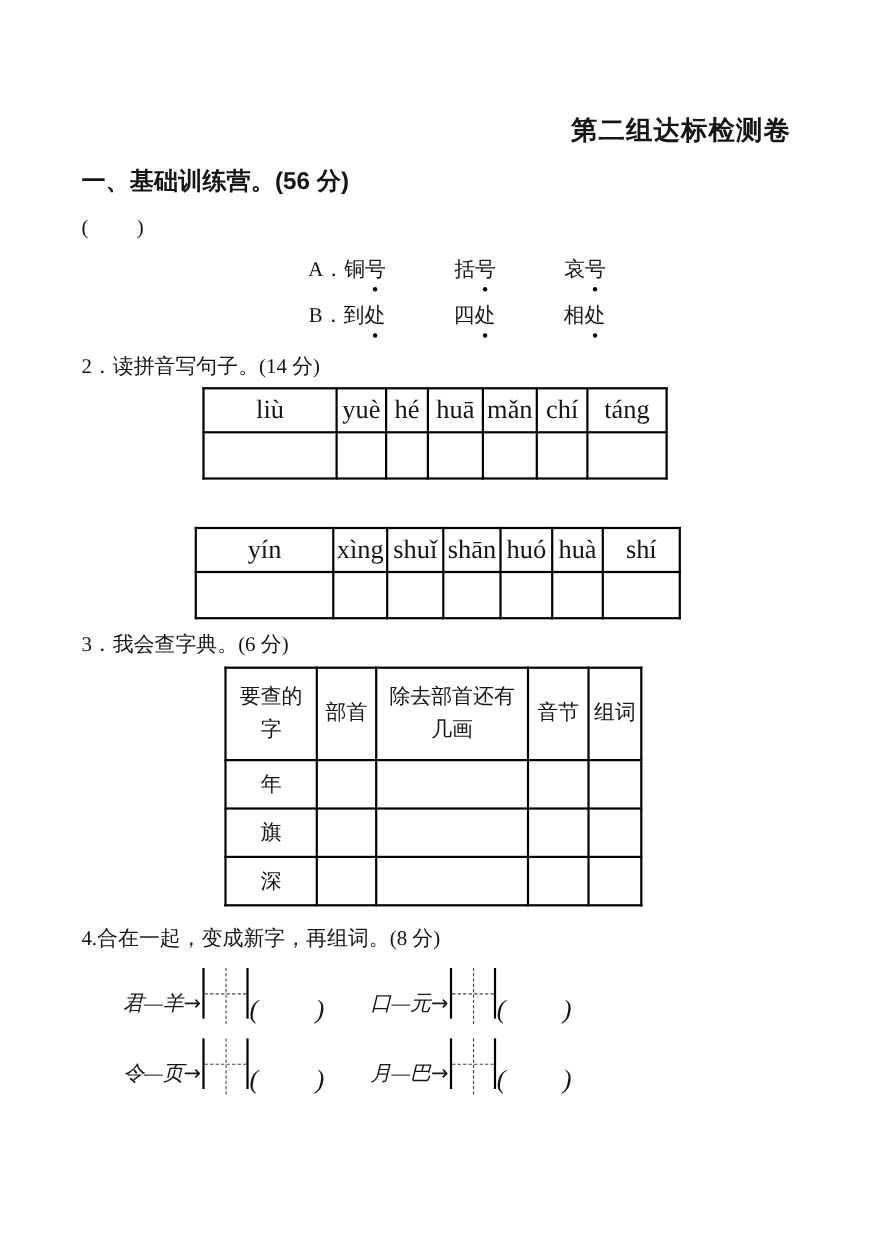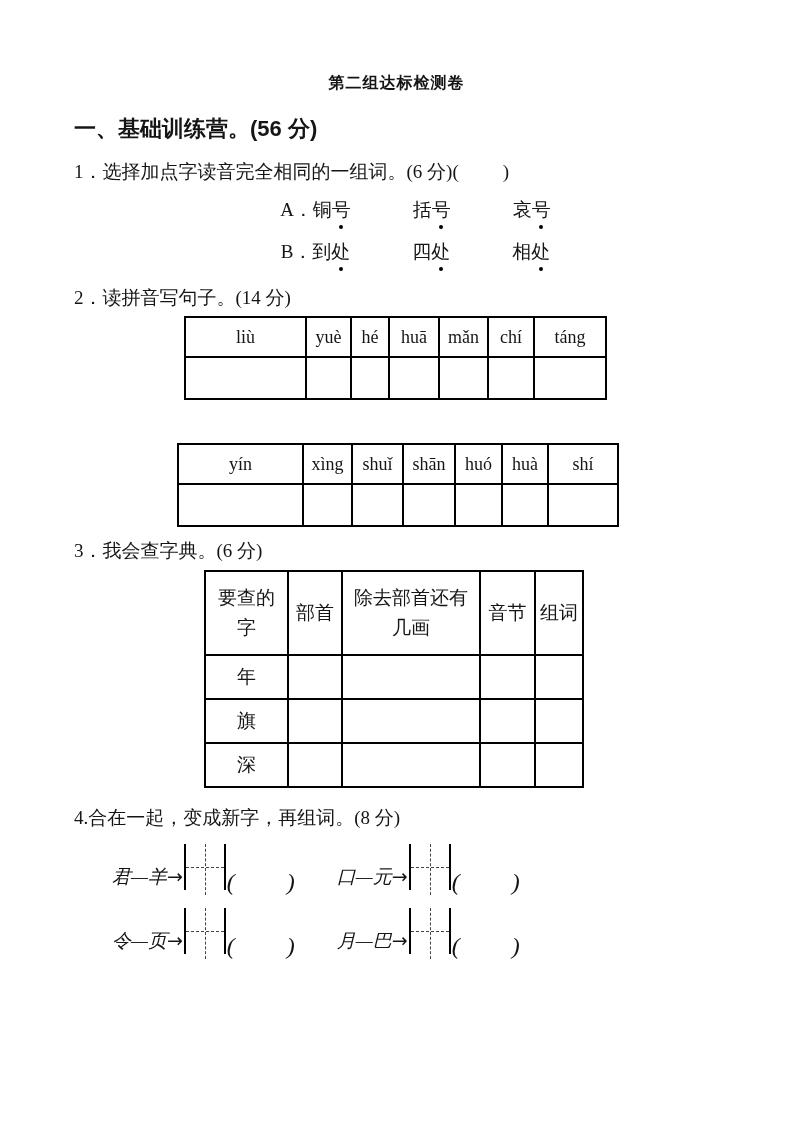--- a/index.html
+++ b/index.html
@@ -7,23 +7,23 @@
     position:relative;
     width:793px; height:1122px;
     box-sizing:border-box;
     padding:0 74px;
     overflow:hidden;
     background:#ffffff;
     color:#151515;
     font-family:"Liberation Serif","DejaVu Serif",serif;
   }
   .title {
-    padding-top:72px;
-    text-align:center;
-    font-size:16px; font-weight:bold; letter-spacing:1px;
+    padding-top:108px;
+    text-align:right;
+    font-size:24px; font-weight:bold; letter-spacing:1px;
     line-height:22px;
   }
   .section-heading {
     margin-top:20px;
     font-size:22px; font-weight:bold;
     line-height:30px;
     font-family:"Liberation Sans","DejaVu Sans",sans-serif;
   }
   .qlabel { font-size:19px; line-height:28px; }
   .q1-label { margin-top:14px; }
@@ -42,21 +42,21 @@
   .word { display:inline-block; }
   .word + .word { margin-left:62px; }
   .dt { position:relative; display:inline-block; }
   .dt::after {
     content:''; position:absolute; bottom:-5px; left:50%;
     transform:translateX(-50%);
     width:4px; height:4px; border-radius:50%; background:#000;
   }
 
   table { border-collapse:collapse; }
-  .ptable { margin-top:4px; font-size:18px; }
+  .ptable { margin-top:4px; font-size:24px; }
   .ptable.t1 { margin-left:110px; }
   .ptable.t2 { margin-left:103px; margin-top:43px; }
   .ptable td { border:2px solid #000; text-align:center; padding:0; }
   .ptable .hrow td { height:38px; }
   .ptable .arow td { height:40px; }
 
   .dtable { margin-left:130px; margin-top:5px; font-size:19px; }
   .dtable td, .dtable th {
     border:2px solid #000; text-align:center; vertical-align:middle;
     font-weight:normal; padding:0;
@@ -96,21 +96,21 @@
 </head>
 <body>
 
 <div class="page">
 
   <div class="title">第二组达标检测卷</div>
 
   <div class="section-heading">一、基础训练营。(56 分)</div>
 
   <div class="qlabel q1-label">
-    <span>1．选择加点字读音完全相同的一组词。(6 分)</span><span class="inline-blank">
+    <span class="inline-blank">
         <span>(</span>
         <span class="blank-gap-sm"></span>
         <span>)</span>
       </span>
   </div>
 
   <div class="option opt-a">
     <span>A．</span><span class="word"><span>铜</span><span class="dt">号</span><span></span></span><span class="word"><span>括</span><span class="dt">号</span><span></span></span><span class="word"><span>哀</span><span class="dt">号</span><span></span></span>
   </div>
 

